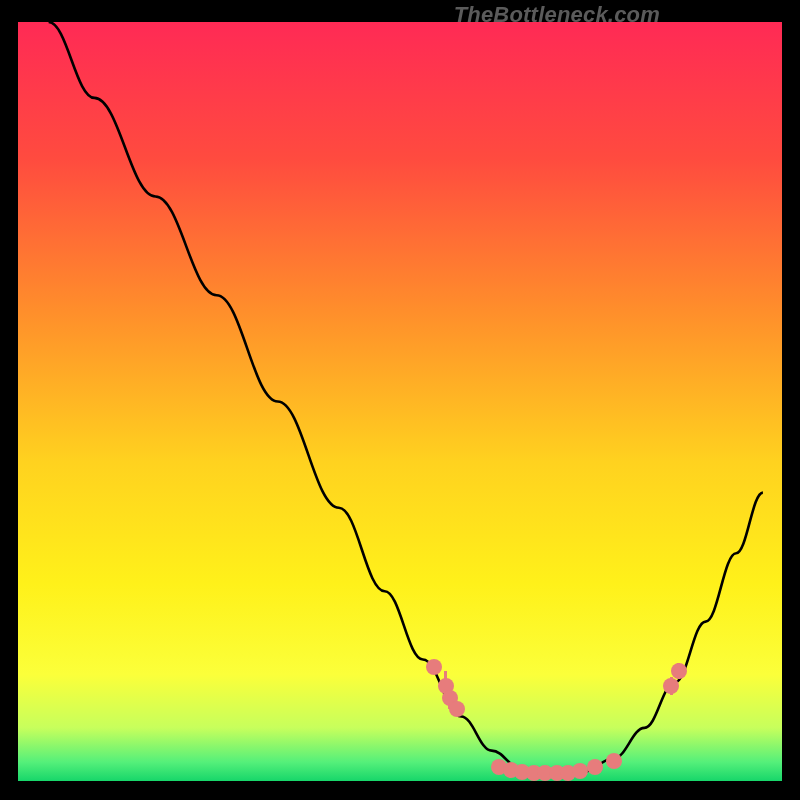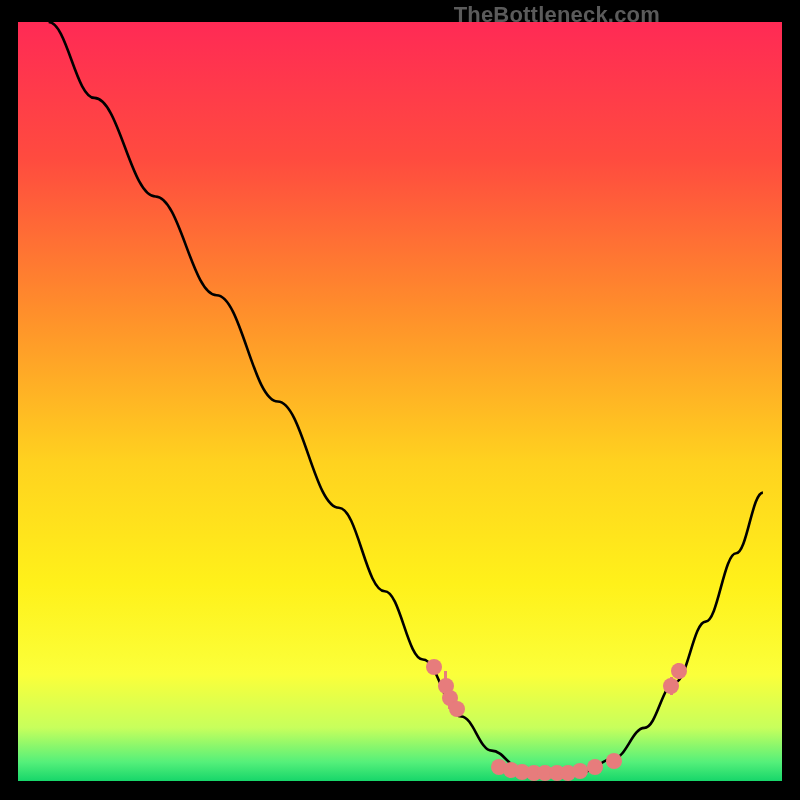--- a/index.html
+++ b/index.html
@@ -8,20 +8,21 @@
     width: 800px;
     height: 800px;
     background: #000;
     overflow: hidden;
     font-family: Arial, Helvetica, sans-serif;
   }
   .stage {
     position: relative;
     width: 680px;
     height: 800px;
+    font-style: italic;
   }
   .plot-frame {
     position: absolute;
     left: 18px;
     top: 22px;
     width: 764px;
     height: 759px;
     background: #000;
   }
   .gradient {

